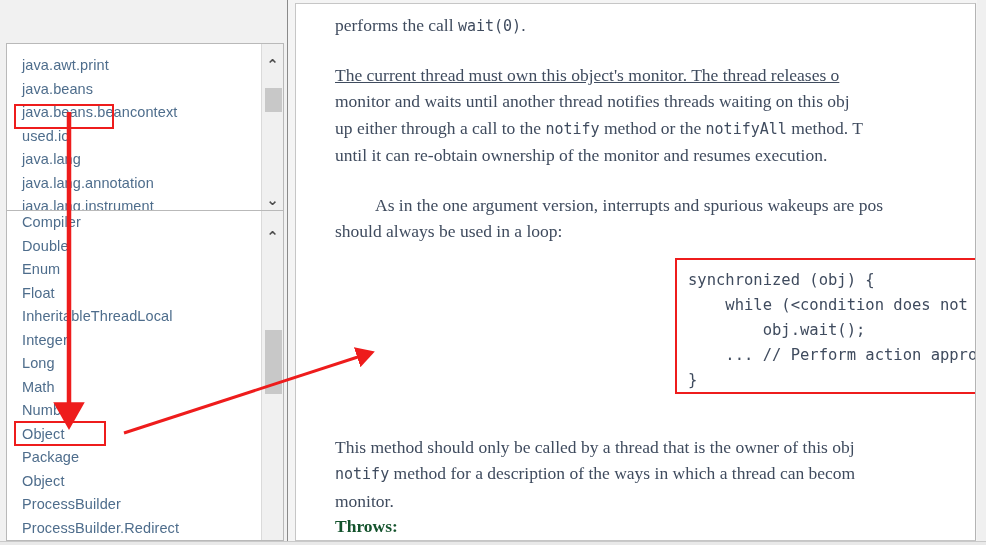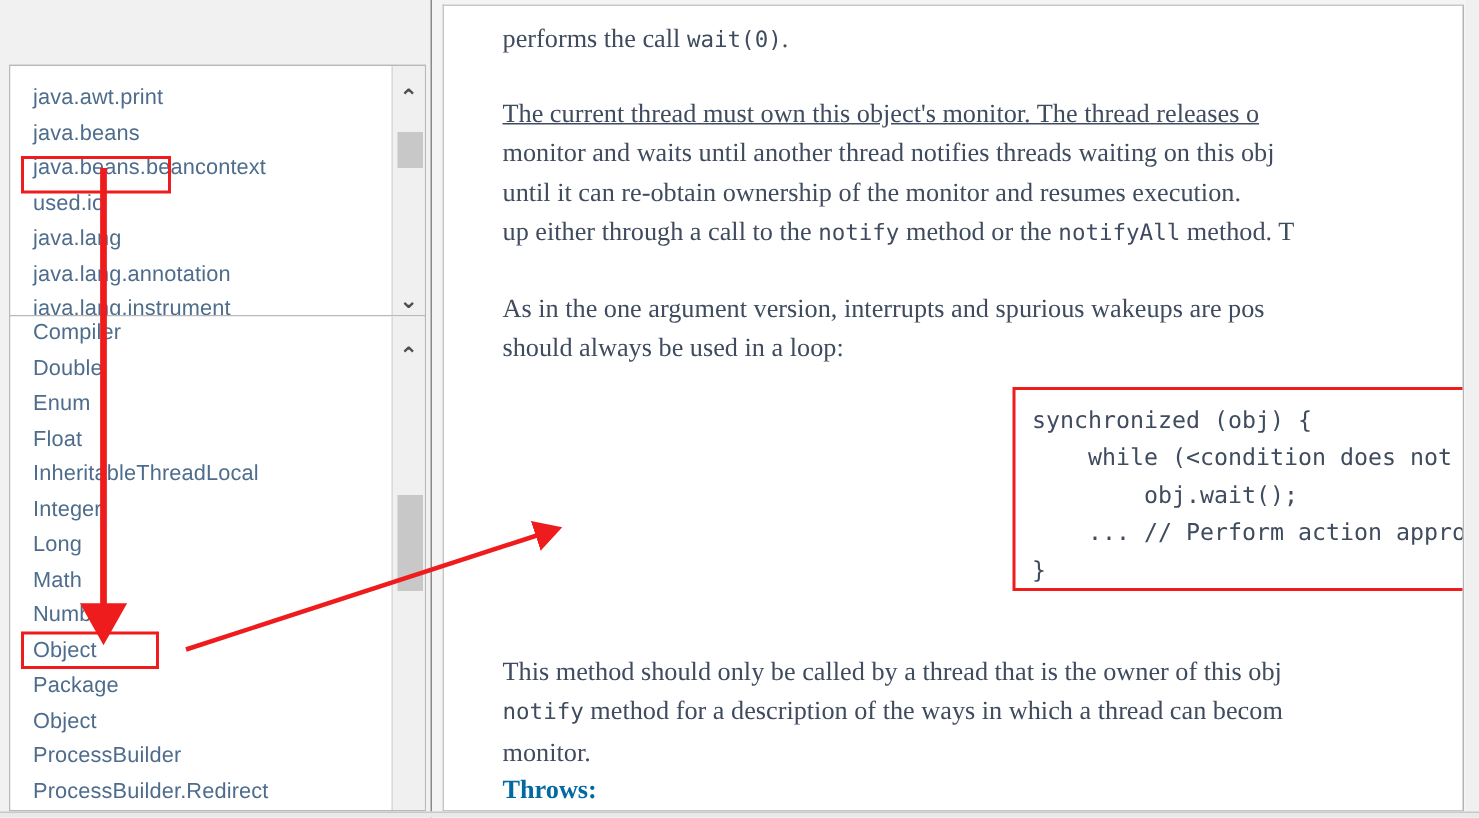--- a/index.html
+++ b/index.html
@@ -178,21 +178,21 @@
   .para1 { position: absolute; left: 0; top: 8px; }
   .para2 { position: absolute; left: 0; top: 58px; }
   .para3 { position: absolute; left: 0; top: 188px; }
   .para4 { position: absolute; left: 0; top: 430px; }
   .throws {
     position: absolute;
     left: 0; top: 512px;
     font-family: "Liberation Serif", serif;
     font-size: 17.5px;
     font-weight: bold;
-    color: #0369a1;
+    color: #14532d;
     white-space: nowrap;
   }
 
   
   .codebox {
     position: absolute;
     left: 379px; top: 254px;
     width: 520px; height: 136px;
     border: 2.5px solid #ee1c1c;
     box-sizing: border-box;
@@ -306,25 +306,25 @@
   <div class="content-wrap">
     <div class="content-pane">
       <div class="doc">
 
         <div class="clip-top">&nbsp;</div>
 
         <p class="para1" id="doc-p1"><span>performs the call </span><span class="mono">wait(0)</span><span>.</span></p>
         <p class="para2" id="doc-p2">
             <span style="display: block; text-decoration: underline;"><span>The current thread must own this object's monitor. The thread releases o</span></span>
             <span style="display: block;"><span>monitor and waits until another thread notifies threads waiting on this obj</span></span>
+            <span style="display: block;"><span>up either through a call to the </span><span class="mono">notify</span><span> method or the </span><span class="mono">notifyAll</span><span> method. T</span></span>
             <span style="display: block;"><span>until it can re-obtain ownership of the monitor and resumes execution.</span></span>
-            <span style="display: block;"><span>up either through a call to the </span><span class="mono">notify</span><span> method or the </span><span class="mono">notifyAll</span><span> method. T</span></span>
           </p>
         <p class="para3" id="doc-p3">
-            <span style="display: block;"><span>As in the one argument version, interrupts and spurious wakeups are pos</span></span>
+            <span style="display: block; margin-left: 40px;"><span>As in the one argument version, interrupts and spurious wakeups are pos</span></span>
             <span style="display: block;"><span>should always be used in a loop:</span></span>
           </p>
         <p class="para4" id="doc-p4">
             <span style="display: block;"><span>This method should only be called by a thread that is the owner of this obj</span></span>
             <span style="display: block;"><span class="mono">notify</span><span> method for a description of the ways in which a thread can becom</span></span>
             <span style="display: block;"><span>monitor.</span></span>
           </p>
 
         <div class="throws">Throws:</div>
       </div>

